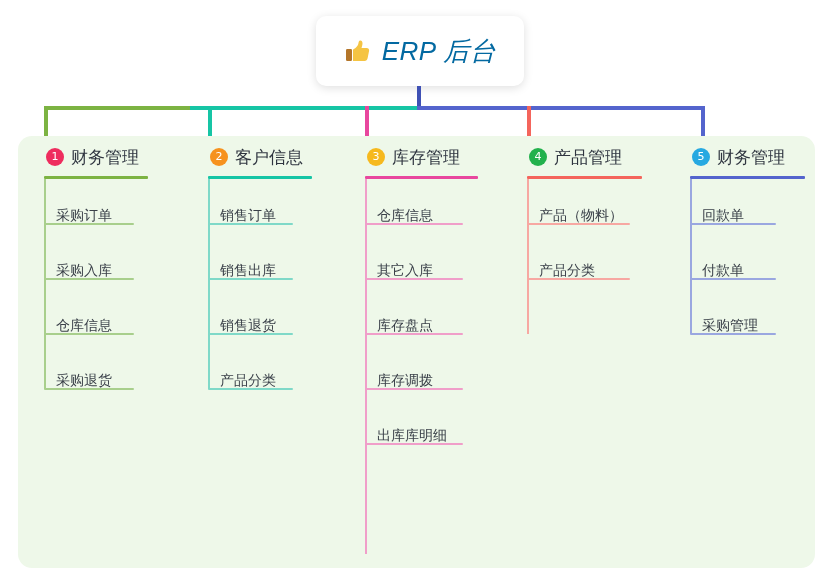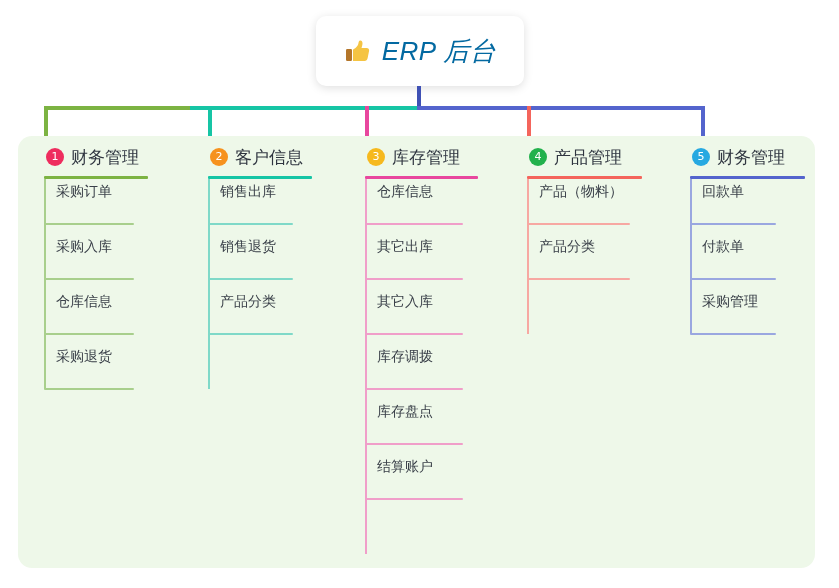--- a/index.html
+++ b/index.html
@@ -111,21 +111,21 @@
     width: 2px;
   }
   .leaf {
     position: relative;
     height: 55px;
     box-sizing: border-box;
   }
   .leaf-text {
     position: absolute;
     left: 12px;
-    top: 4px;
+    top: 28px;
     font-size: 14px;
     color: #3a4049;
     white-space: nowrap;
   }
   .leaf-rule {
     position: absolute;
     left: 0px;
     top: 44px;
     height: 2px;
     width: 90px;
@@ -190,20 +190,24 @@
       </div>
       <div class="column" style="left: 208px;">
         <div class="col-head">
           <span class="badge" style="background: rgb(246, 146, 30);">2</span>
           <span class="col-title">客户信息</span>
         </div>
         <div class="head-rule" style="background: rgb(22, 197, 165); width: 104px;"></div>
         <div class="leaf-wrap">
           <div class="spine" style="background: rgb(127, 217, 200); height: 210px;"></div>
           <div class="leaf">
+            <span class="leaf-text">销售订单</span>
+            <div class="leaf-rule" style="background: rgb(127, 217, 200); width: 85px;"></div>
+          </div>
+          <div class="leaf">
             <span class="leaf-text">销售出库</span>
             <div class="leaf-rule" style="background: rgb(127, 217, 200); width: 85px;"></div>
           </div>
           <div class="leaf">
             <span class="leaf-text">销售退货</span>
             <div class="leaf-rule" style="background: rgb(127, 217, 200); width: 85px;"></div>
           </div>
           <div class="leaf">
             <span class="leaf-text">产品分类</span>
             <div class="leaf-rule" style="background: rgb(127, 217, 200); width: 85px;"></div>
@@ -216,37 +220,33 @@
           <span class="col-title">库存管理</span>
         </div>
         <div class="head-rule" style="background: rgb(232, 71, 158); width: 113px;"></div>
         <div class="leaf-wrap">
           <div class="spine" style="background: rgb(240, 158, 201); height: 375px;"></div>
           <div class="leaf">
             <span class="leaf-text">仓库信息</span>
             <div class="leaf-rule" style="background: rgb(240, 158, 201); width: 98px;"></div>
           </div>
           <div class="leaf">
-            <span class="leaf-text">其它出库</span>
-            <div class="leaf-rule" style="background: rgb(240, 158, 201); width: 98px;"></div>
-          </div>
-          <div class="leaf">
             <span class="leaf-text">其它入库</span>
             <div class="leaf-rule" style="background: rgb(240, 158, 201); width: 98px;"></div>
           </div>
           <div class="leaf">
+            <span class="leaf-text">库存盘点</span>
+            <div class="leaf-rule" style="background: rgb(240, 158, 201); width: 98px;"></div>
+          </div>
+          <div class="leaf">
             <span class="leaf-text">库存调拨</span>
             <div class="leaf-rule" style="background: rgb(240, 158, 201); width: 98px;"></div>
           </div>
           <div class="leaf">
-            <span class="leaf-text">库存盘点</span>
-            <div class="leaf-rule" style="background: rgb(240, 158, 201); width: 98px;"></div>
-          </div>
-          <div class="leaf">
-            <span class="leaf-text">结算账户</span>
+            <span class="leaf-text">出库库明细</span>
             <div class="leaf-rule" style="background: rgb(240, 158, 201); width: 98px;"></div>
           </div>
         </div>
       </div>
       <div class="column" style="left: 527px;">
         <div class="col-head">
           <span class="badge" style="background: rgb(34, 177, 76);">4</span>
           <span class="col-title">产品管理</span>
         </div>
         <div class="head-rule" style="background: rgb(244, 101, 92); width: 115px;"></div>

